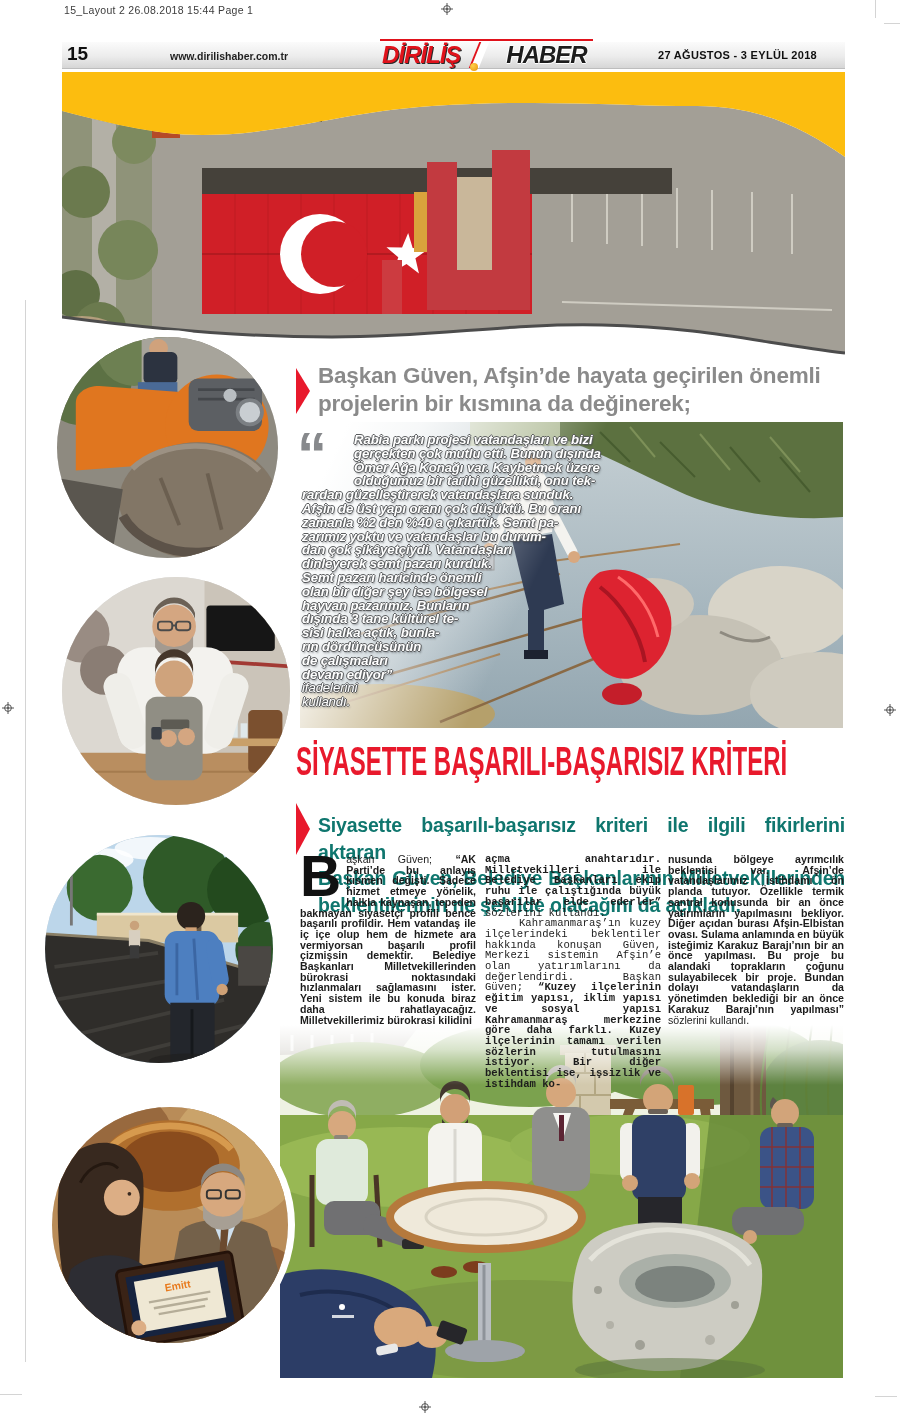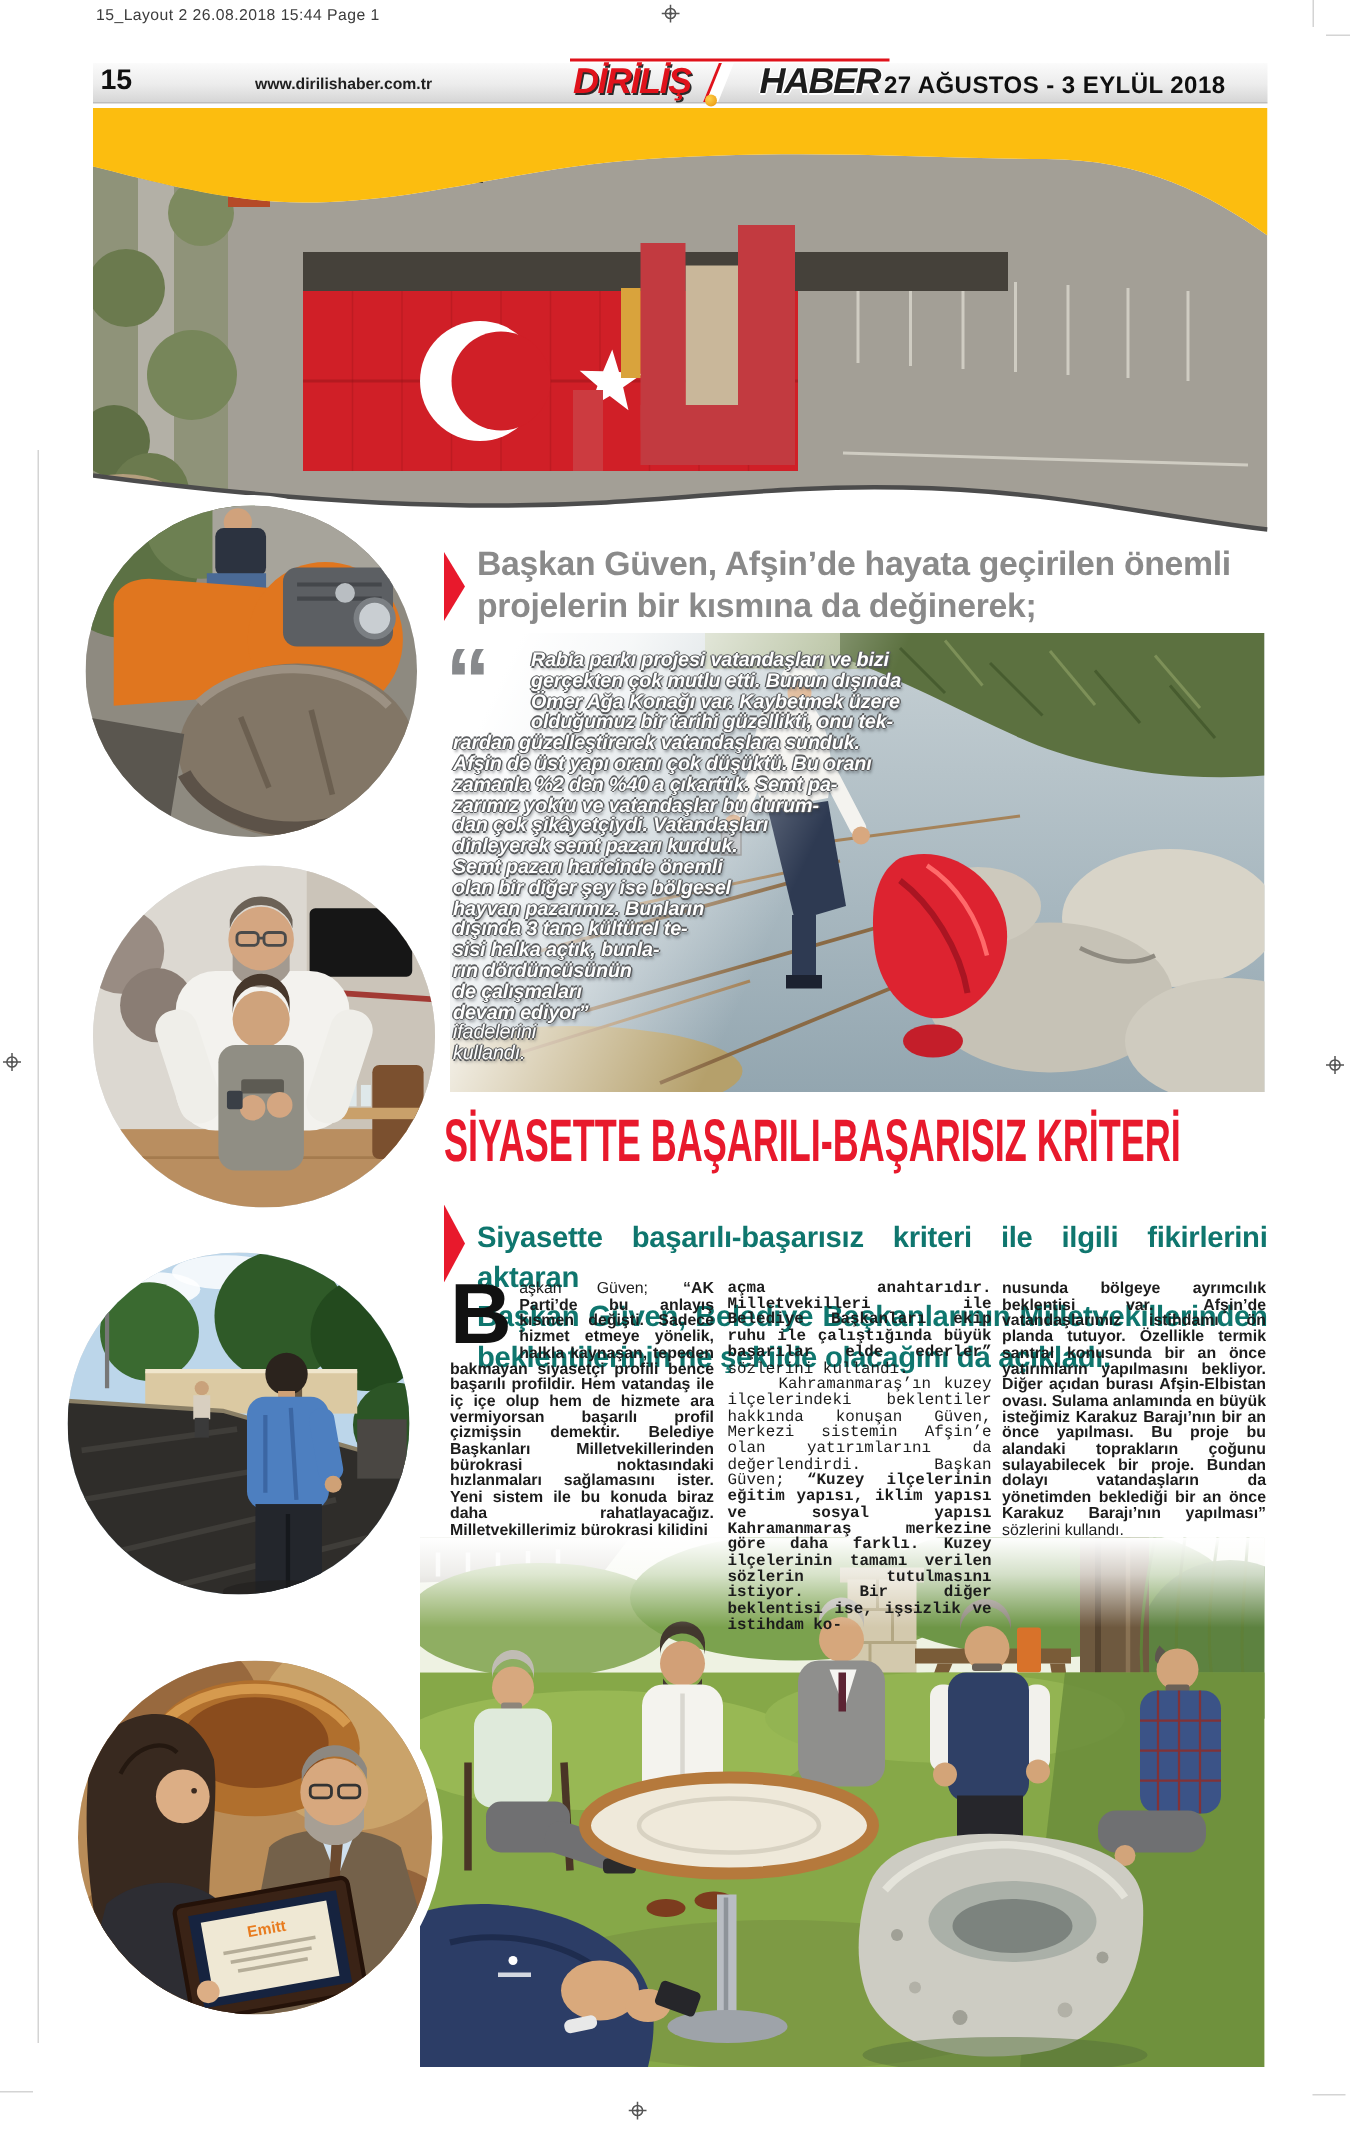--- a/index.html
+++ b/index.html
@@ -8,21 +8,21 @@
   
   .slug{position:absolute;left:64px;top:4px;font-size:10.5px;color:#3c3c3c;letter-spacing:.3px;}
   .reg{position:absolute;width:13px;height:13px;}
   .trim{position:absolute;background:#d4d4d4;}
   
   .hbar{position:absolute;left:62px;top:42px;width:783px;height:26px;
         background:linear-gradient(180deg,#fbfbfb,#ececec 55%,#d6d6d6);
         border-bottom:1px solid #bdbdbd;}
   .pnum{position:absolute;left:5px;top:1px;font-size:19px;font-weight:800;color:#101010;}
   .site{position:absolute;left:60px;top:8px;font-size:10.5px;font-weight:700;color:#1f1f1f;margin-left:48px;}
-  .hdate{position:absolute;right:28px;top:7px;font-size:16px;font-weight:700;color:#101010;letter-spacing:.3px;}
+  .hdate{position:absolute;right:28px;top:7px;font-size:11px;font-weight:700;color:#101010;letter-spacing:.3px;}
   .logo{position:absolute;left:320px;top:-3px;height:32px;display:flex;align-items:center;
         font-style:italic;font-weight:800;font-size:24px;letter-spacing:-1px;white-space:nowrap;gap:36px;}
   .logo::before{content:"";position:absolute;left:-2px;top:0;width:104%;height:2px;background:#e0121b;}
   .logo-red{color:#e0121b;text-shadow:1px 1px 0 #2a2a2a;position:relative;z-index:2;}
   .logo-blk{color:#1d1d1d;margin-left:10px;position:relative;z-index:2;
             text-shadow:-1px 0 0 #fff,1px 0 0 #fff,0 -1px 0 #fff,0 1px 0 #fff;}
   .swoosh{position:absolute;left:92px;top:3px;width:8px;height:26px;background:#fff;
           transform:skewX(-22deg);border-left:2px solid #e0121b;z-index:1;}
   .sdot{position:absolute;left:88px;top:24px;width:8px;height:8px;border-radius:50%;
         background:radial-gradient(circle at 35% 35%,#ffd24a,#e8920b);z-index:3;}

